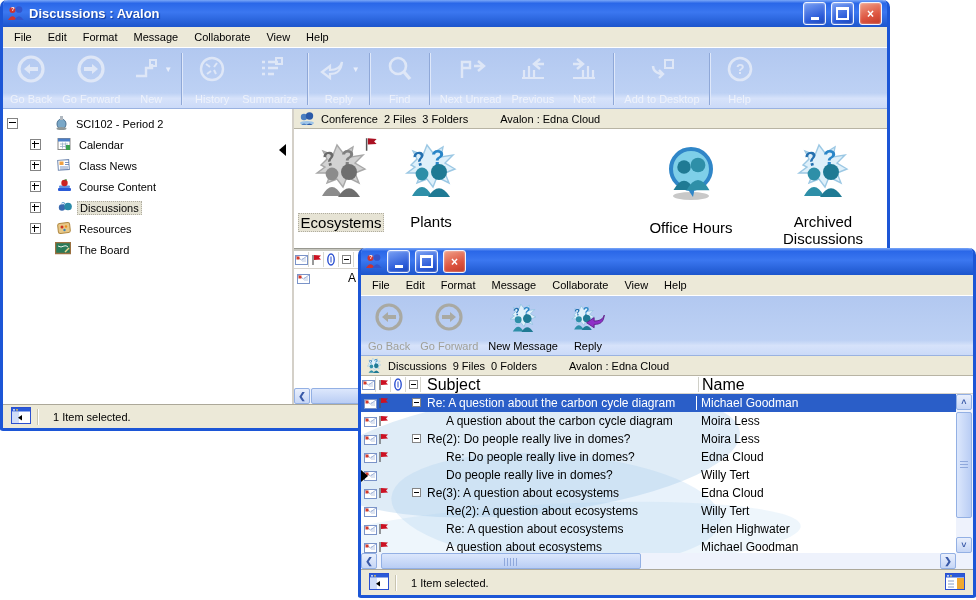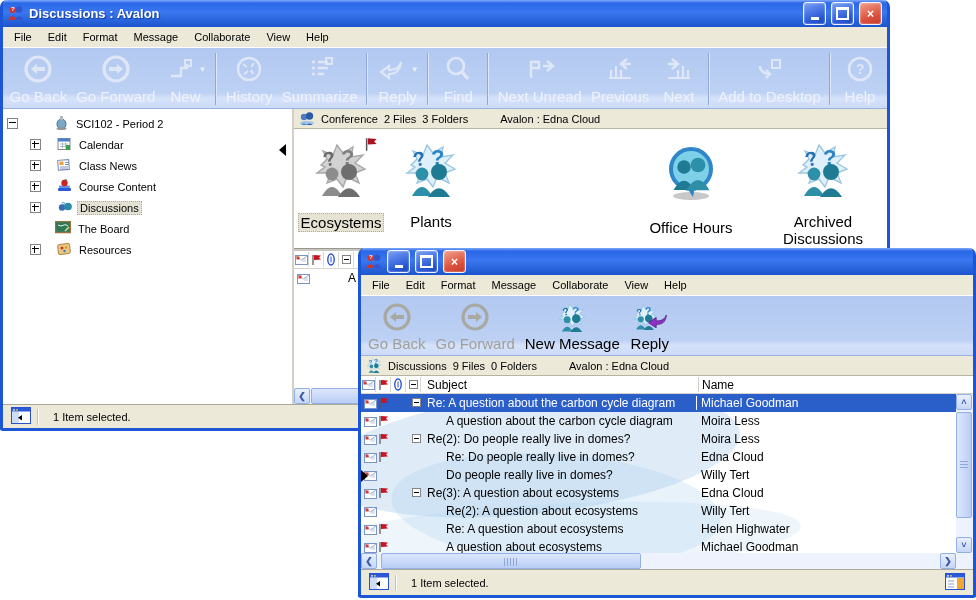--- a/index.html
+++ b/index.html
@@ -20,21 +20,21 @@
   .capbtn .mingl{width:8px;height:3px;background:#fff;margin-top:9px;}
   .capbtn .maxgl{width:9px;height:8px;border:2px solid #fff;border-top-width:3px;}
   .menubar{height:20px;flex:0 0 20px;background:#ece9d8;display:flex;align-items:center;
            padding-left:3px;border-bottom:1px solid #fff;}
   .menu-item{padding:3px 8px;}
   .toolbar{flex:0 0 58px;background:linear-gradient(180deg,#b2c8f0 0%,#bdd1f4 75%,#d6e2fa 84%,#cbdaf8 100%);
            display:flex;align-items:stretch;padding:2px 2px 0 2px;border-bottom:1px solid #9ab2e0;}
   .tbtn{display:flex;flex-direction:column;align-items:center;justify-content:space-between;
         padding:4px 5px 3px 5px;min-width:40px;}
   .tbtn .ic{height:30px;display:flex;align-items:center;justify-content:center;gap:2px;}
-  .tb-label{font-size:15px;white-space:nowrap;}
+  .tb-label{font-size:11px;white-space:nowrap;}
   .ghost .tb-label{color:#eef2fb;}
   .ghost svg{opacity:.85;}
   .tbsep{width:1px;background:#8fa8d8;border-right:1px solid #dfe8fa;margin:3px 4px;}
   .dd{font-size:8px;color:#e8eefb;margin-left:2px;}
   .content{flex:1;display:flex;min-height:0;}
   .statusbar{flex:0 0 23px;background:#ece9d8;border-top:1px solid #aca899;display:flex;
              align-items:center;gap:6px;padding:0 8px;}
   .sb-sep{width:1px;height:16px;background:#c8c4b0;border-right:1px solid #fff;}
   .hdrbar{height:19px;flex:0 0 19px;background:#ece9d8;border-bottom:1px solid #b8b4a4;
           display:flex;align-items:center;gap:6px;padding:0 5px;font-size:11px;}
@@ -50,21 +50,21 @@
   .trow.sel .t-label{background:#e4e2d4;border:1px dotted #b0ada0;padding:0 2px;}
   
   .rightpane{flex:1;display:flex;flex-direction:column;min-width:0;background:#fff;}
   .iconarea{flex:1;position:relative;min-height:0;}
   .confitem{position:absolute;width:110px;text-align:center;}
   .confitem .lbl{display:inline-block;padding:0 2px;margin-top:14px;font-size:15px;}
   .confitem.sel .lbl{background:#e6e3d4;border:1px dotted #b0ada0;}
   .flagmark{position:absolute;}
   .splitline{height:2px;background:#c8c8c0;border-top:1px solid #989890;flex:0 0 2px;}
   .listheader{height:17px;flex:0 0 17px;background:#fff;display:flex;align-items:center;
-              border-bottom:1px solid #d8d4cc;font-size:12px;position:relative;}
+              border-bottom:1px solid #d8d4cc;font-size:16px;position:relative;}
   .hdric{display:flex;align-items:center;justify-content:center;width:14px;height:15px;
          border-right:1px solid #d8d8d0;flex:0 0 14px;}
   .subj-h{padding-left:6px;flex:1;}
   .scrollbar-h{height:16px;flex:0 0 16px;background:#eef2fc;display:flex;position:relative;}
   .sbtn{width:16px;height:16px;background:linear-gradient(180deg,#e9effc,#c6d6f6);
         border:1px solid #93b0e4;border-radius:2px;color:#3a5aa8;display:flex;align-items:center;
         justify-content:center;font-size:9px;font-weight:bold;box-sizing:border-box;}
   .hthumb{position:absolute;top:0;height:16px;border:1px solid #93b0e4;border-radius:2px;
           background:linear-gradient(180deg,#dce7fc,#b9cdf4);box-sizing:border-box;}
   .grip-h{position:absolute;left:50%;top:4px;transform:translateX(-50%);width:14px;height:8px;
@@ -288,39 +288,39 @@
   <span><svg width="16" height="14" viewBox="0 0 16 14">
               <text x="4" y="7" font-size="7" font-weight="bold" fill="#4a90c8">?</text>
               <circle cx="5" cy="7.5" r="3.2" fill="#3a6ab0"></circle>
               <path d="M0 18.5 Q5 9.5 10 18.5 Z" fill="#3a6ab0"></path>
               <circle cx="11" cy="6.5" r="3.84" fill="#2a8aa8"></circle>
               <path d="M5 19.7 Q11 8.9 17 19.7 Z" fill="#2a8aa8"></path>
             </svg></span>
   <span class="t-label">Discussions</span>
         </div>
         <div class="trow" style="padding-left:27px;">
-  <span style="width:9px;flex:0 0 9px;"></span>
-  <span style="width:8px;"></span>
-  <span><svg width="16" height="13" viewBox="0 0 16 13">
-              <rect x="0.5" y="0.5" width="15" height="11" fill="#2a7a58" stroke="#9a7040" stroke-width="1.5"></rect>
-              <path d="M3 4 q3 2 6 0 q2 -1 4 1" stroke="#e8f0e8" fill="none"></path>
-              <path d="M10 10 l4 -4" stroke="#f0d890" stroke-width="1.4"></path>
-            </svg></span>
-  <span class="t-label">The Board</span>
-        </div>
-        <div class="trow" style="padding-left:27px;">
   <span class="pmbox plus"></span>
   <span style="width:8px;"></span>
   <span><svg width="15" height="14" viewBox="0 0 15 14">
               <rect x="1" y="2" width="12" height="10" rx="2" fill="#e8c888" stroke="#b08840" transform="rotate(-6 7 7)"></rect>
               <circle cx="5" cy="6" r="1.5" fill="#cc3322"></circle>
               <circle cx="9" cy="5.5" r="1.2" fill="#e89020"></circle>
               <circle cx="7.5" cy="9" r="1.2" fill="#3a80b8"></circle>
             </svg></span>
   <span class="t-label">Resources</span>
+        </div>
+        <div class="trow" style="padding-left:27px;">
+  <span style="width:9px;flex:0 0 9px;"></span>
+  <span style="width:8px;"></span>
+  <span><svg width="16" height="13" viewBox="0 0 16 13">
+              <rect x="0.5" y="0.5" width="15" height="11" fill="#2a7a58" stroke="#9a7040" stroke-width="1.5"></rect>
+              <path d="M3 4 q3 2 6 0 q2 -1 4 1" stroke="#e8f0e8" fill="none"></path>
+              <path d="M10 10 l4 -4" stroke="#f0d890" stroke-width="1.4"></path>
+            </svg></span>
+  <span class="t-label">The Board</span>
         </div>
       </div>
     <div class="rightpane">
       <div class="hdrbar">
         <span id="conf-hdr-icon"><svg width="16" height="14" viewBox="0 0 16 14">
               <ellipse cx="8" cy="12" rx="7" ry="2" fill="#9ec4e8"></ellipse>
               <circle cx="5" cy="6" r="3.2" fill="#4a7ec0"></circle>
               <path d="M0 17 Q5 8 10 17 Z" fill="#4a7ec0"></path>
               <circle cx="10.5" cy="5" r="3.6799999999999997" fill="#2a5aa8"></circle>
               <path d="M4.75 17.65 Q10.5 7.3 16.25 17.65 Z" fill="#2a5aa8"></path>

